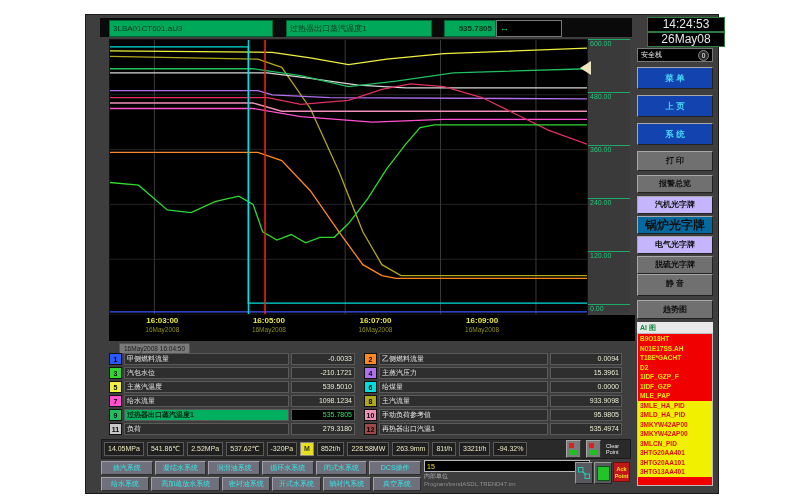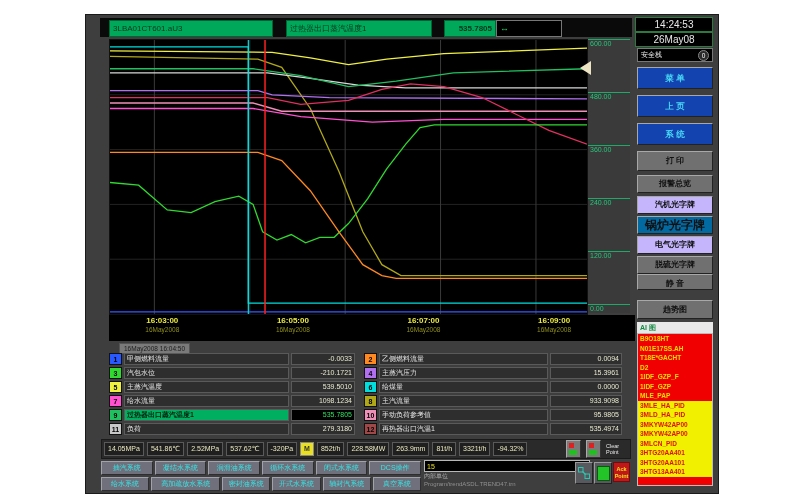--- a/index.html
+++ b/index.html
@@ -13,21 +13,21 @@
   .curbox{height:15px;background:#000;border:1px solid #777;color:#20d060;font-size:9px;line-height:15px;padding:0 3px;}
   
   #plot{left:23px;top:24px;width:477px;height:274px;background:#000;border:1px solid #111;overflow:hidden;}
   #trendsvg{width:100%;height:100%;display:block;}
   
   #scalestrip{left:502px;top:24px;width:42px;height:274px;background:#3a3a3a;}
   .scalecol{display:flex;flex-direction:column;justify-content:space-between;height:100%;}
   .slabel{border-top:1px solid #1fa968;color:#24c87c;font-size:7px;line-height:8px;padding-left:2px;}
   .pointer{left:494px;top:46px;width:0;height:0;border-right:11px solid #ece4c2;border-top:7px solid transparent;border-bottom:7px solid transparent;}
   
-  #xaxis{left:23px;top:300px;width:533px;height:26px;background:#000;display:flex;gap:24px;}
+  #xaxis{left:23px;top:300px;width:533px;height:26px;background:#000;display:flex;}
   .xtick{width:20%;text-align:center;}
   .xtime{color:#e8e840;font-size:8px;font-weight:bold;line-height:11px;}
   .xdate{color:#8f8f1a;font-size:6.5px;line-height:8px;}
   .stamp{left:33px;top:328px;background:#7a7a7a;color:#1c1c1c;font-size:6.5px;line-height:9px;padding:0 4px;border:1px solid #555;}
   
   .lcol{display:flex;flex-direction:column;gap:2px;}
   #lcolL{left:23px;top:338px;width:246px;}
   #lcolR{left:278px;top:338px;width:258px;}
   .lrow{display:flex;height:12px;gap:2px;}
   .lnum{width:11px;color:#000;font-size:7px;font-weight:bold;line-height:12px;text-align:center;border:1px solid #111;}
@@ -54,21 +54,21 @@
   #finput{left:338px;top:445px;width:160px;height:10px;background:#000;border:1px solid #b8b8b8;color:#e8e020;font-size:7px;padding:0 2px;font-family:"Liberation Sans",sans-serif;}
   .finfo1{left:338px;top:458px;color:#b0b0b0;font-size:6px;line-height:7px;}
   .finfo2{left:338px;top:466px;color:#909090;font-size:6px;line-height:7px;white-space:nowrap;}
   .iconbtn{width:16px;height:20px;background:#58585f;border-top:1px solid #999;border-left:1px solid #999;border-right:1px solid #222;border-bottom:1px solid #222;display:flex;align-items:center;justify-content:center;}
   #linkbtn{left:489px;top:447px;}
   #greenbtn{left:508px;top:447px;}
   #ackbtn{left:527px;top:447px;width:17px;height:20px;background:#c01818;border:1px solid #6e0e0e;color:#f0e020;font-size:5.5px;line-height:6.5px;font-weight:bold;text-align:center;padding-top:3px;box-sizing:border-box;}
   .greenscreen{width:11px;height:13px;background:#22c428;border:1px solid #0a5a0e;}
   
   #sidebar{left:549px;top:0;width:82px;height:478px;background:#3e3e3e;}
-  .clockbox{left:0;width:76px;height:13px;background:#000;border:1px solid #2d7a3f;color:#e8e8e8;font-size:10px;line-height:13px;text-align:center;}
+  .clockbox{left:12px;width:76px;height:13px;background:#000;border:1px solid #2d7a3f;color:#e8e8e8;font-size:12px;line-height:13px;text-align:center;}
   #secbox{left:2px;top:33px;width:76px;height:14px;background:#000;border:1px solid #777;color:#e8e8e8;font-size:7px;line-height:14px;padding:0 3px;box-sizing:border-box;display:flex;justify-content:space-between;align-items:center;}
   .seccnt{background:#2a2a2a;border:1px solid #888;border-radius:50%;width:9px;height:9px;font-size:6.5px;line-height:9px;text-align:center;color:#fff;}
   .sbtn{left:2px;width:76px;text-align:center;font-weight:bold;overflow:hidden;white-space:nowrap;border-top:1px solid #a8a8a8;border-left:1px solid #a8a8a8;border-right:1px solid #222;border-bottom:1px solid #222;box-sizing:border-box;cursor:default;}
   .sbtn.blue{background:#1243ae;color:#48d8f8;font-size:8.5px;}
   .sbtn.gray{background:#707070;color:#101010;font-size:8px;}
   .sbtn.red{background:#c4b5fd;color:#101010;font-size:8px;}
   .sbtn.yellow{background:#0369a1;color:#101010;font-size:12px;}
   #aibar{left:2px;top:307px;width:76px;height:11px;background:#e8e8e8;color:#108a40;font-size:7px;font-weight:bold;line-height:11px;padding:0 3px;box-sizing:border-box;}
   #alarms{left:2px;top:318px;width:76px;height:153px;border:1px solid #bbb;box-sizing:border-box;overflow:hidden;background:#f00000;}
   .alarm-red{background:#f00000;color:#f0e000;}
@@ -288,21 +288,21 @@
       </div>
       <div class="abs sbtn blue" style="top:52px;height:22px;line-height:20px;">菜 单</div>
       <div class="abs sbtn blue" style="top:108px;height:22px;line-height:20px;">系 统</div>
       <div class="abs sbtn blue" style="top:80px;height:22px;line-height:20px;">上 页</div>
       <div class="abs sbtn gray" style="top:136px;height:20px;line-height:18px;">打 印</div>
       <div class="abs sbtn gray" style="top:160px;height:18px;line-height:16px;">报警总览</div>
       <div class="abs sbtn red" style="top:181px;height:18px;line-height:16px;">汽机光字牌</div>
       <div class="abs sbtn yellow" style="top:201px;height:18px;line-height:16px;">锅炉光字牌</div>
       <div class="abs sbtn red" style="top:221px;height:18px;line-height:16px;">电气光字牌</div>
       <div class="abs sbtn gray" style="top:241px;height:18px;line-height:16px;">脱硫光字牌</div>
-      <div class="abs sbtn gray" style="top:259px;height:16px;line-height:17px;">静 音</div>
+      <div class="abs sbtn gray" style="top:259px;height:22px;line-height:17px;">静 音</div>
       <div class="abs sbtn gray" style="top:285px;height:19px;line-height:17px;">趋势图</div>
       <div class="abs" id="aibar">AI 图</div>
       <div class="abs" id="alarms">
         <div class="alarm-red">
 
         <div class="alarm-line">B9O18HT</div>
             <div class="alarm-line">N01E17SS.AH</div>
             <div class="alarm-line">T18E*GACHT</div>
             <div class="alarm-line">D2</div>
             <div class="alarm-line">1IDF_GZP_F</div>

